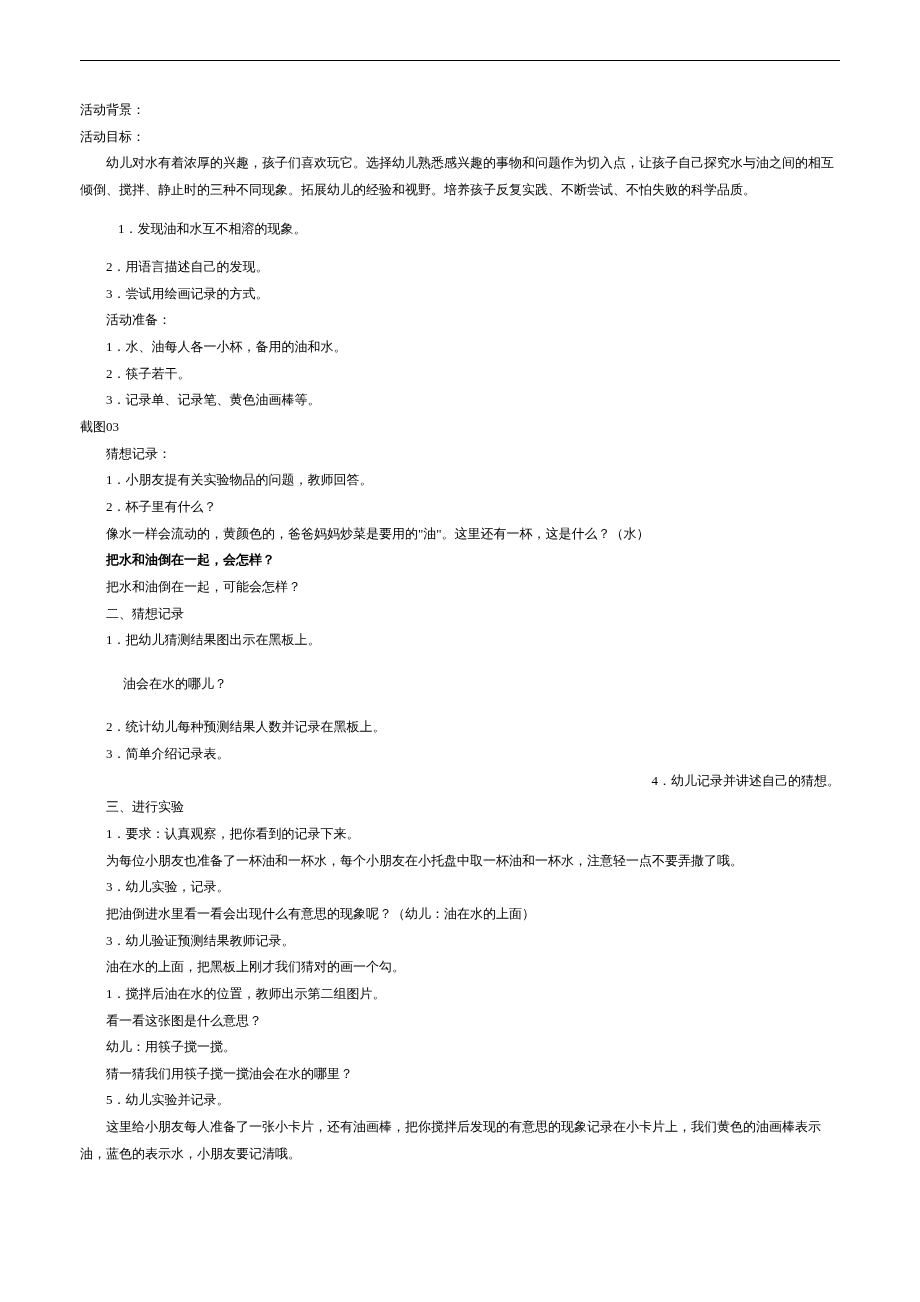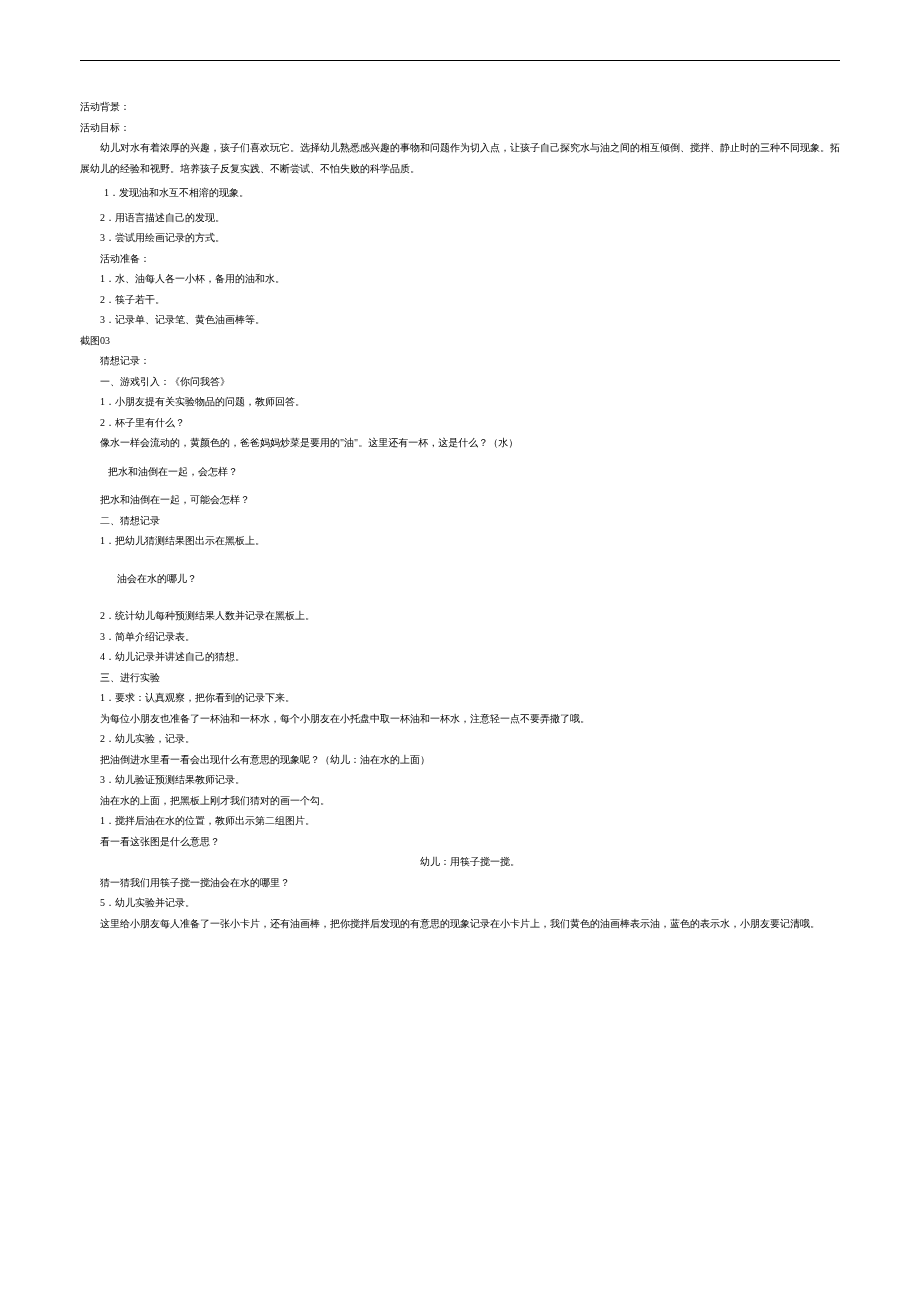--- a/index.html
+++ b/index.html
@@ -11,64 +11,63 @@
     width: 920px;
   }
   .page {
     padding: 60px 80px 60px 80px;
   }
   .hr {
     border-top: 1.5px solid #000;
     margin-bottom: 36px;
   }
   .line {
-    font-size: 10px;
+    font-size: 13px;
     line-height: 2.05;
     white-space: normal;
   }
   .indent1 { text-indent: 2em; }
   .noindent { text-indent: 0; }
 </style>
 </head>
 <body>
 
 <div class="page">
   <div class="hr"></div>
   <div id="content">
       <p class="line noindent" style="margin: 0px;">活动背景：</p>
       <p class="line noindent" style="margin: 0px;">活动目标：</p>
       <p class="line indent1" style="margin: 0px;">幼儿对水有着浓厚的兴趣，孩子们喜欢玩它。选择幼儿熟悉感兴趣的事物和问题作为切入点，让孩子自己探究水与油之间的相互倾倒、搅拌、静止时的三种不同现象。拓展幼儿的经验和视野。培养孩子反复实践、不断尝试、不怕失败的科学品质。</p>
-      <p class="line indent1" style="margin: 4px; font-family: Liberation Serif, serif;">1．发现油和水互不相溶的现象。</p>
+      <p class="line indent1" style="margin: 12px; font-family: Liberation Serif, serif;">1．发现油和水互不相溶的现象。</p>
       <p class="line indent1" style="margin: 0px;">2．用语言描述自己的发现。</p>
       <p class="line indent1" style="margin: 0px;">3．尝试用绘画记录的方式。</p>
       <p class="line indent1" style="margin: 0px;">活动准备：</p>
       <p class="line indent1" style="margin: 0px;">1．水、油每人各一小杯，备用的油和水。</p>
       <p class="line indent1" style="margin: 0px;">2．筷子若干。</p>
       <p class="line indent1" style="margin: 0px;">3．记录单、记录笔、黄色油画棒等。</p>
       <p class="line noindent" style="margin: 0px;">截图03</p>
       <p class="line indent1" style="margin: 0px;">猜想记录：</p>
-      <p class="line indent1" style="margin: 0px;">一、游戏引入：《你问我答》</p>
       <p class="line indent1" style="margin: 0px;">1．小朋友提有关实验物品的问题，教师回答。</p>
       <p class="line indent1" style="margin: 0px;">2．杯子里有什么？</p>
       <p class="line indent1" style="margin: 0px;">像水一样会流动的，黄颜色的，爸爸妈妈炒菜是要用的"油"。这里还有一杯，这是什么？（水）</p>
-      <p class="line indent1" style="margin: 8px;">把水和油倒在一起，会怎样？</p>
+      <p class="line indent1" style="margin: 0px; font-weight: bold;">把水和油倒在一起，会怎样？</p>
       <p class="line indent1" style="margin: 0px;">把水和油倒在一起，可能会怎样？</p>
       <p class="line indent1" style="margin: 0px;">二、猜想记录</p>
       <p class="line indent1" style="margin: 0px;">1．把幼儿猜测结果图出示在黑板上。</p>
       <p class="line indent1" style="margin: 17px;">油会在水的哪儿？</p>
       <p class="line indent1" style="margin: 0px;">2．统计幼儿每种预测结果人数并记录在黑板上。</p>
       <p class="line indent1" style="margin: 0px;">3．简单介绍记录表。</p>
-      <p class="line indent1" style="margin: 0px;">4．幼儿记录并讲述自己的猜想。</p>
+      <p class="line indent1" style="margin: 0px; text-align: right;">4．幼儿记录并讲述自己的猜想。</p>
       <p class="line indent1" style="margin: 0px;">三、进行实验</p>
       <p class="line indent1" style="margin: 0px;">1．要求：认真观察，把你看到的记录下来。</p>
       <p class="line indent1" style="margin: 0px;">为每位小朋友也准备了一杯油和一杯水，每个小朋友在小托盘中取一杯油和一杯水，注意轻一点不要弄撒了哦。</p>
-      <p class="line indent1" style="margin: 0px;">2．幼儿实验，记录。</p>
+      <p class="line indent1" style="margin: 0px;">3．幼儿实验，记录。</p>
       <p class="line indent1" style="margin: 0px;">把油倒进水里看一看会出现什么有意思的现象呢？（幼儿：油在水的上面）</p>
       <p class="line indent1" style="margin: 0px;">3．幼儿验证预测结果教师记录。</p>
       <p class="line indent1" style="margin: 0px;">油在水的上面，把黑板上刚才我们猜对的画一个勾。</p>
       <p class="line indent1" style="margin: 0px;">1．搅拌后油在水的位置，教师出示第二组图片。</p>
       <p class="line indent1" style="margin: 0px;">看一看这张图是什么意思？</p>
-      <p class="line indent1" style="margin: 0px; text-align: center;">幼儿：用筷子搅一搅。</p>
+      <p class="line indent1" style="margin: 0px;">幼儿：用筷子搅一搅。</p>
       <p class="line indent1" style="margin: 0px;">猜一猜我们用筷子搅一搅油会在水的哪里？</p>
       <p class="line indent1" style="margin: 0px;">5．幼儿实验并记录。</p>
       <p class="line indent1" style="margin: 0px;">这里给小朋友每人准备了一张小卡片，还有油画棒，把你搅拌后发现的有意思的现象记录在小卡片上，我们黄色的油画棒表示油，蓝色的表示水，小朋友要记清哦。</p>
     </div>
 </div>
 
 </body></html>

